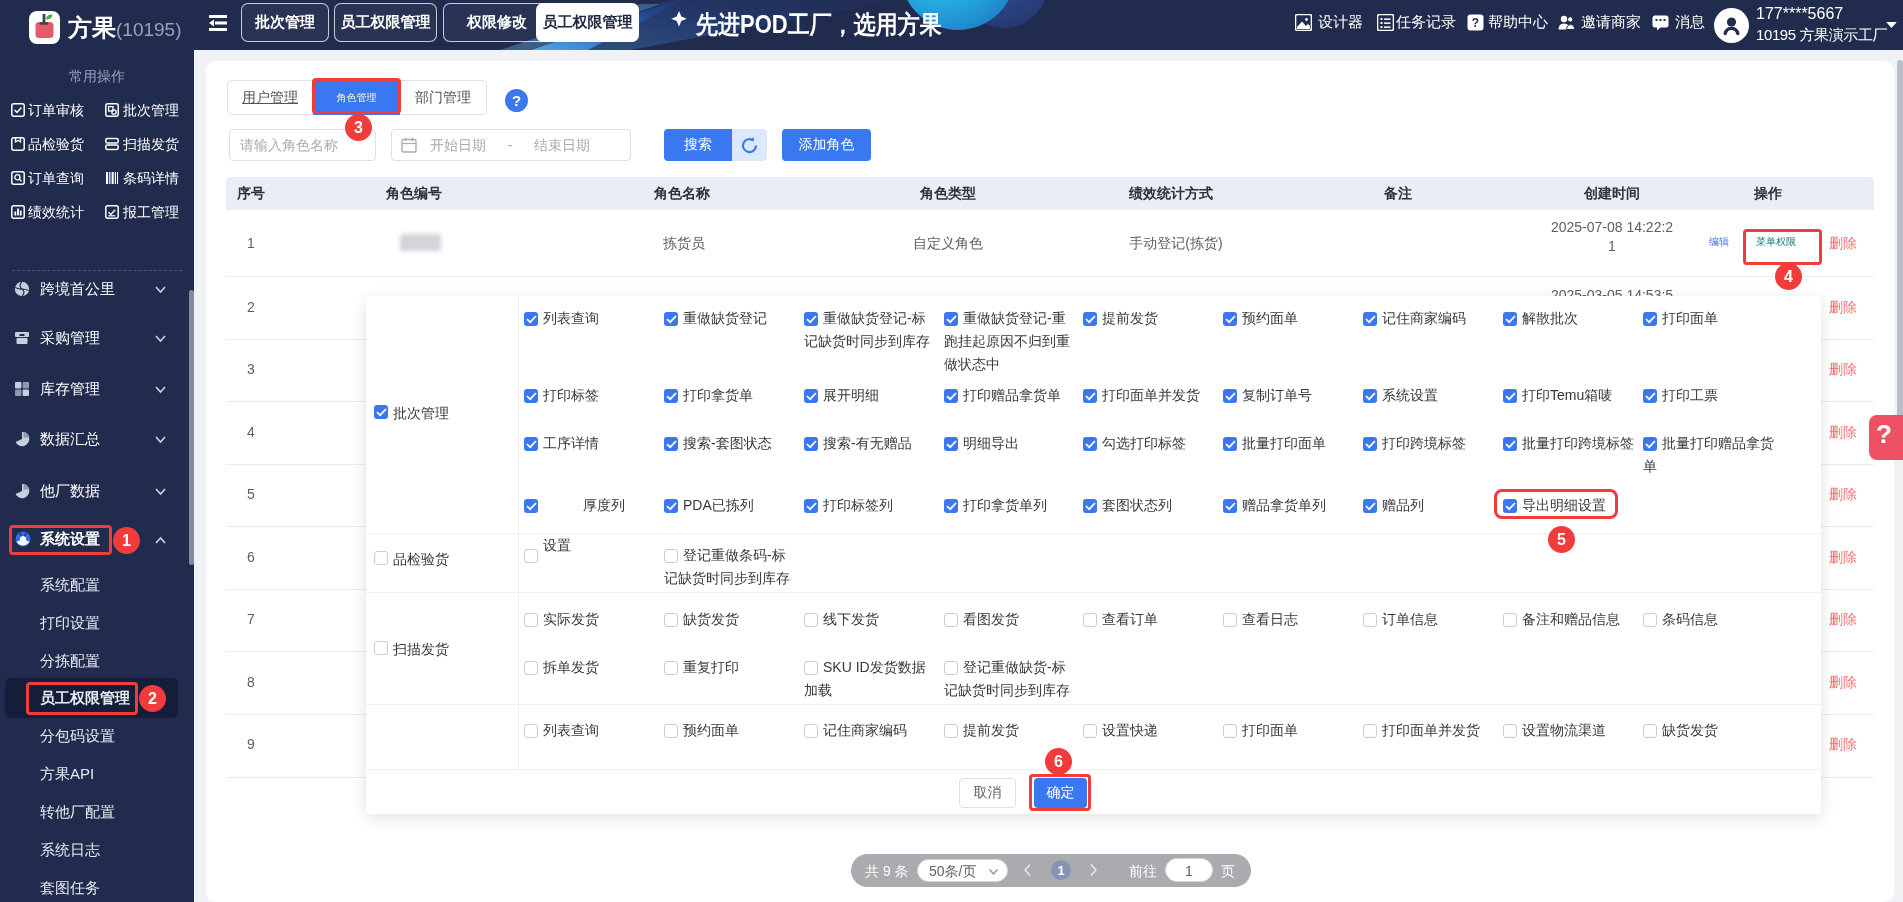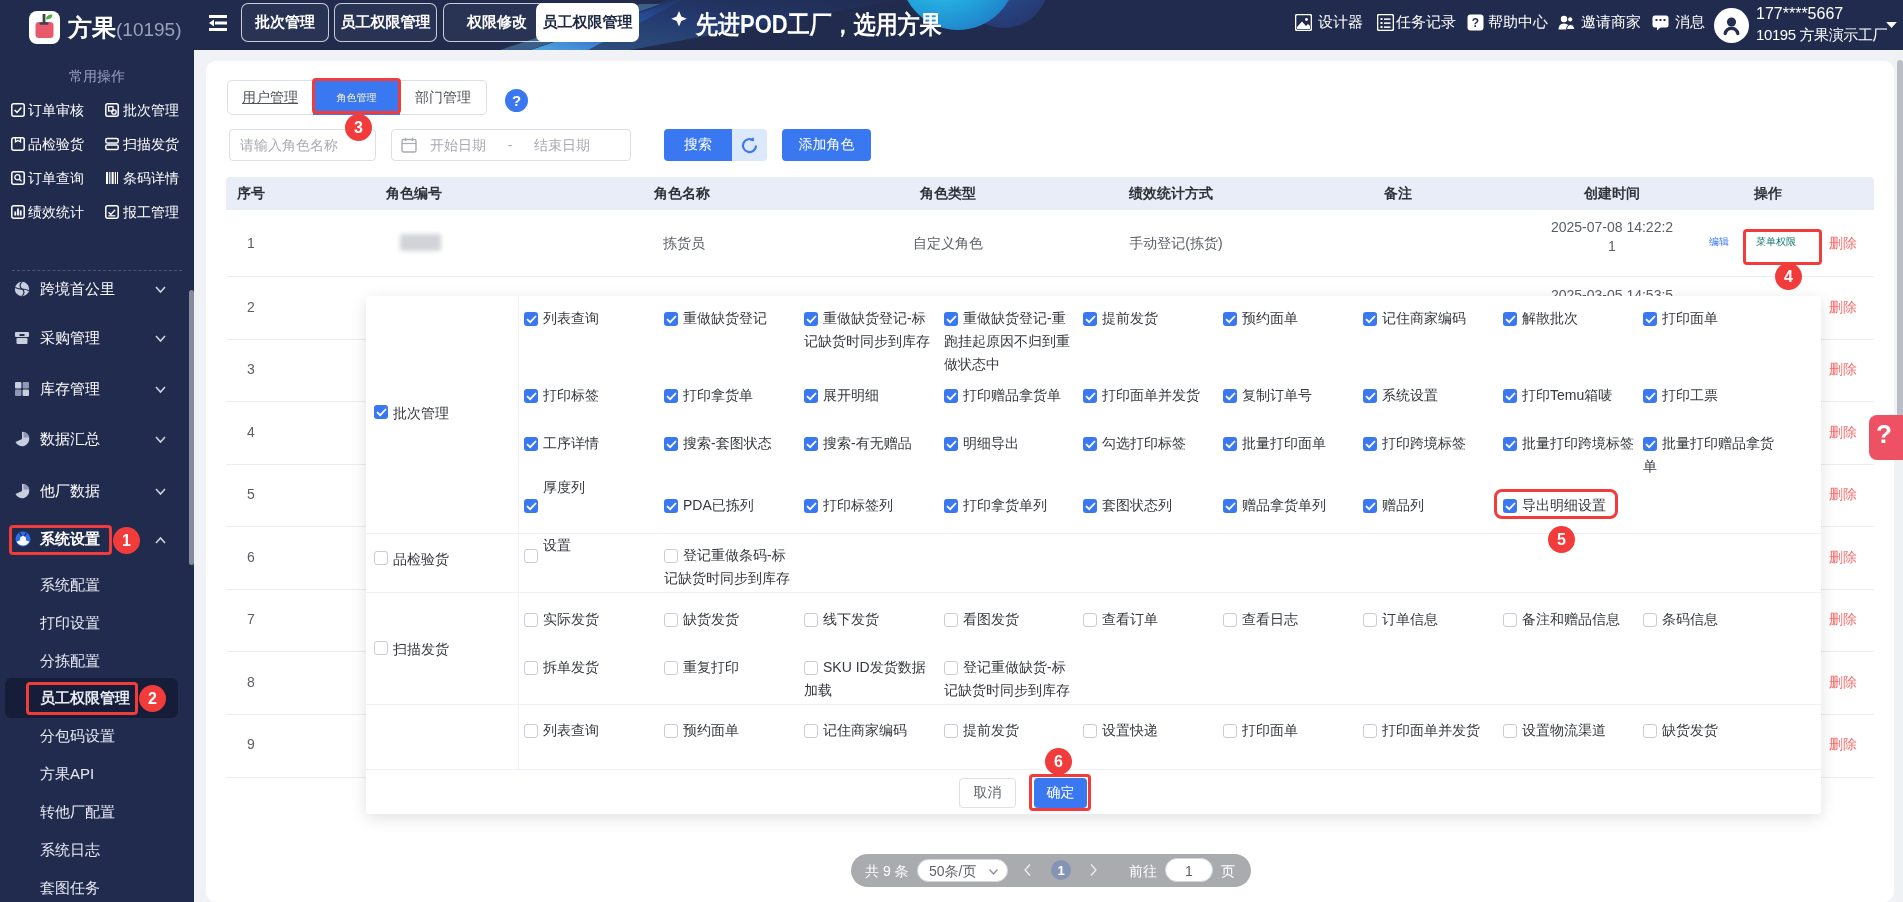--- a/index.html
+++ b/index.html
@@ -503,21 +503,21 @@
     <svg width="11" height="9" viewBox="0 0 11 9">
       <path d="M 1 4.2 L 4.2 7.2 L 10 1" fill="none" stroke="#fff" stroke-width="1.8"></path>
     </svg>
   </div>
 <div class="cblab cbw" style="left:1643px;top:432px;z-index:41;">批量打印赠品拿货单</div>
 <div class="cb on" style="left:524px;top:499px;z-index:41;">
     <svg width="11" height="9" viewBox="0 0 11 9">
       <path d="M 1 4.2 L 4.2 7.2 L 10 1" fill="none" stroke="#fff" stroke-width="1.8"></path>
     </svg>
   </div>
-<div class="cblab cbw" style="left:524px;top:476px;z-index:41;">厚度列</div>
+<div class="cblab cbw" style="left:524px;top:494px;z-index:41;padding-left:40px;">厚度列</div>
 <div class="cb on" style="left:664px;top:499px;z-index:41;">
     <svg width="11" height="9" viewBox="0 0 11 9">
       <path d="M 1 4.2 L 4.2 7.2 L 10 1" fill="none" stroke="#fff" stroke-width="1.8"></path>
     </svg>
   </div>
 <div class="cblab cbw" style="left:664px;top:494px;z-index:41;">PDA已拣列</div>
 <div class="cb on" style="left:804px;top:499px;z-index:41;">
     <svg width="11" height="9" viewBox="0 0 11 9">
       <path d="M 1 4.2 L 4.2 7.2 L 10 1" fill="none" stroke="#fff" stroke-width="1.8"></path>
     </svg>

